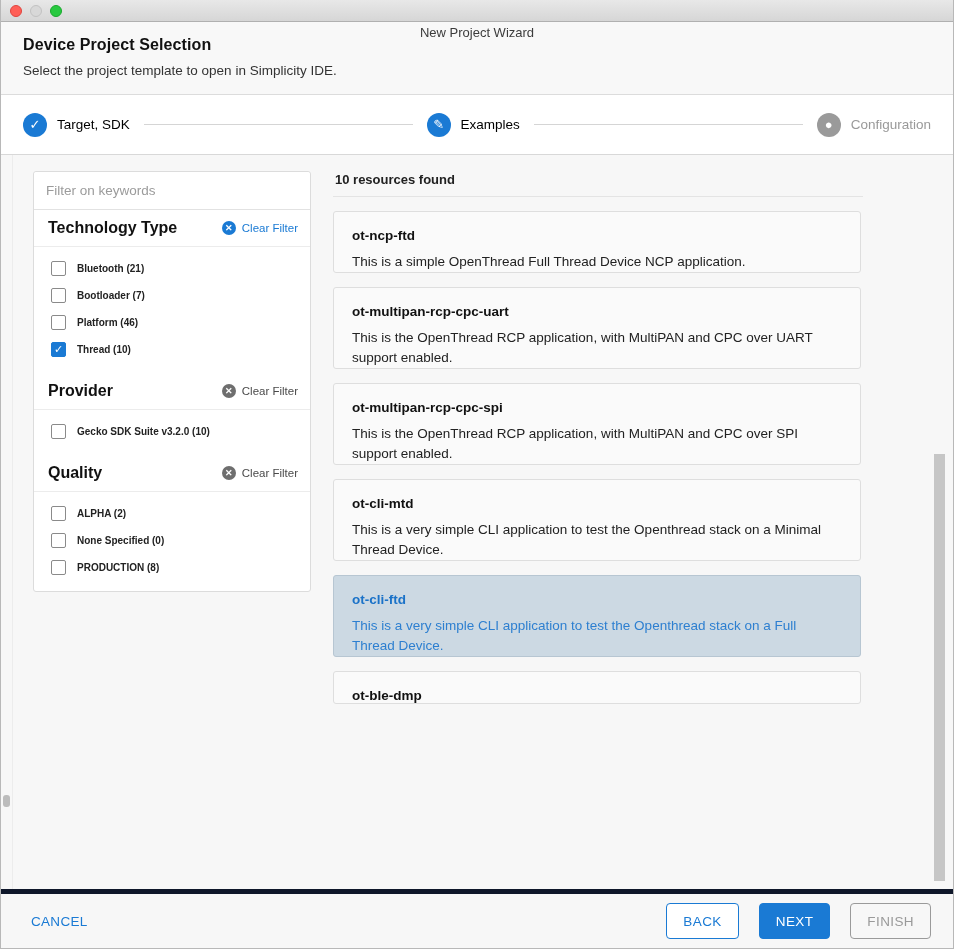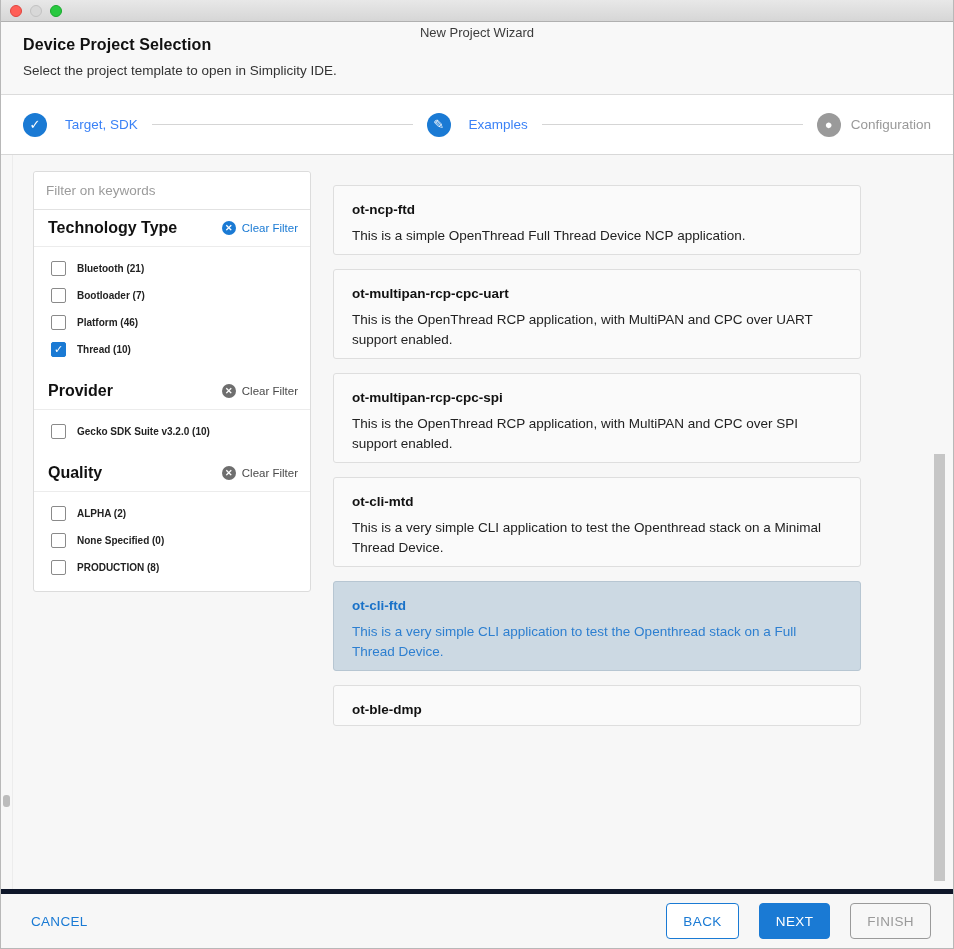--- a/index.html
+++ b/index.html
@@ -59,21 +59,21 @@
   .step { display: flex; align-items: center; gap: 10px; flex: 0 0 auto; }
   .step-circle {
     width: 24px; height: 24px; border-radius: 50%;
     display: flex; align-items: center; justify-content: center;
     color: #fff; font-size: 13px; line-height: 1;
   }
   .step-circle.done { background: #1a7ad4; }
   .step-circle.current { background: #1a7ad4; }
   .step-circle.todo { background: #9a9a9a; }
   .step-label { font-size: 13.5px; }
-  .step-label.active { color: #3b82f6; margin-left: 8px; }
+  .step-label.active { color: #000000; }
   .step-label.muted { color: #999; }
   .step-line { flex: 1 1 auto; height: 1px; background: #d5d5d5; margin: 0 14px; }
 
   
   .body {
     flex: 1 1 auto;
     display: flex;
     background: #f7f7f7;
     position: relative;
     overflow: hidden;
@@ -155,21 +155,21 @@
     font-size: 13px; font-weight: bold; color: #222;
     padding: 1px 0 9px 2px;
     border-bottom: 1px solid #e4e4e4;
     margin-right: 90px;
   }
   .cards { margin-top: 14px; display: flex; flex-direction: column; gap: 14px; padding-right: 92px; }
   .card {
     background: #fafafa;
     border: 1px solid #dedede;
     border-radius: 3px;
-    padding: 16px 18px 8px 18px;
+    padding: 16px 18px 0 18px;
     cursor: pointer;
   }
   .card.selected {
     background: #ccd9e3;
     border-color: #b7c6d2;
   }
   .card-title { font-size: 13.5px; font-weight: bold; color: #111; }
   .card.selected .card-title { color: #1a72c8; }
   .card-desc { font-size: 13.5px; color: #222; margin-top: 9px; line-height: 1.48; }
   .card.selected .card-desc { color: #2d7fd0; }
@@ -316,20 +316,21 @@
               </div>
               <div class="opt">
                 <span class="cb"></span>
                 <span class="opt-label">PRODUCTION (8)</span>
               </div>
             </div>
           </div>
       </div>
 
       <div class="results">
+        <div class="results-count">10 resources found</div>
         <div class="cards">
             <div class="card">
               <div class="card-title">ot-ncp-ftd</div>
               <div class="card-desc">This is a simple OpenThread Full Thread Device NCP application.</div>
             </div>
             <div class="card">
               <div class="card-title">ot-multipan-rcp-cpc-uart</div>
               <div class="card-desc">This is the OpenThread RCP application, with MultiPAN and CPC over UART support enabled.</div>
             </div>
             <div class="card">

